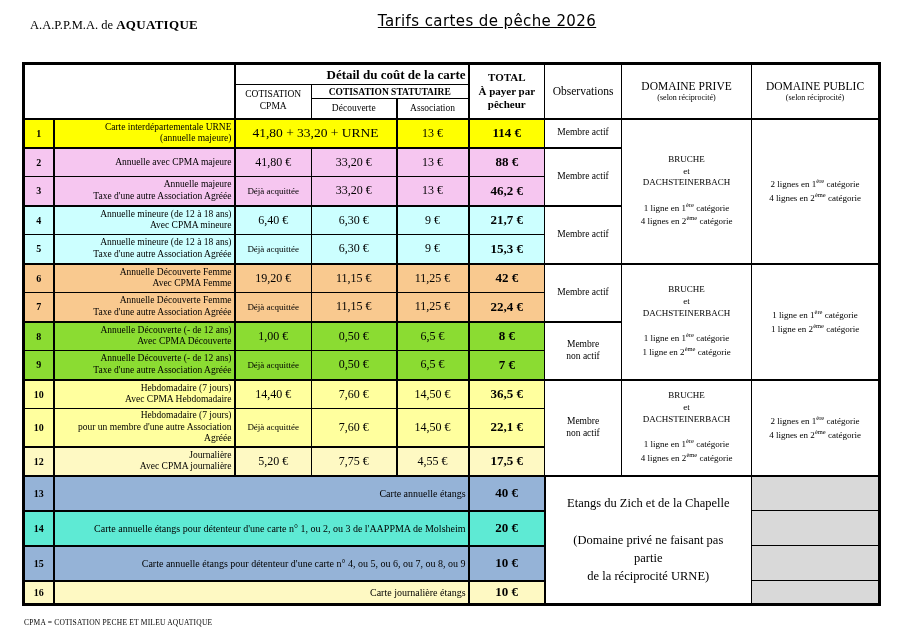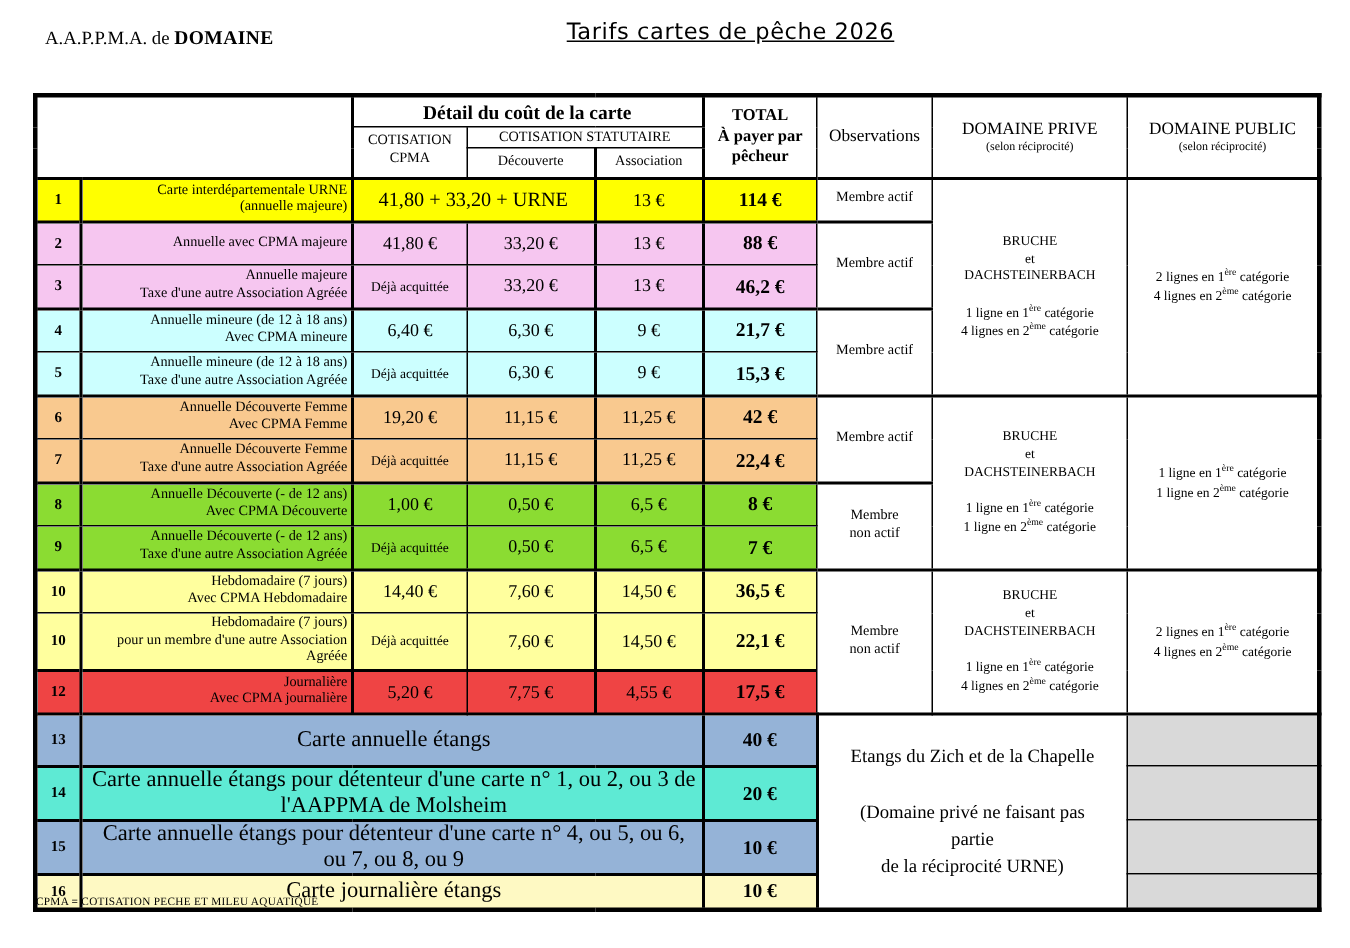--- a/index.html
+++ b/index.html
@@ -21,45 +21,45 @@
   td,th{border:1px solid #000;padding:0 2px;text-align:center;vertical-align:middle;
         white-space:pre-line;overflow:hidden;font-weight:normal;}
   tr.bt2>td, tr.bt2>th{border-top:2px solid #000;}
   .blm{border-left:2px solid #000;}
   .brm{border-right:2px solid #000;}
   .bl2{border-left:2.5px solid #000;}
   .br2{border-right:2.5px solid #000;}
   .thin-top{border-top:1px solid #000 !important;}
   .wc{background:#fff;}
   
-  .h-detail{font-weight:bold;font-size:13px;}
+  .h-detail{font-weight:bold;font-size:13px;text-align:right;}
   .h-cpma{font-size:9.5px;line-height:1.25;}
-  .h-stat{font-weight:normal;font-size:9.5px;}
+  .h-stat{font-weight:bold;font-size:9.5px;}
   .h-sub{font-size:9.5px;}
   .h-total{font-weight:bold;font-size:11px;line-height:1.2;}
   .h-obs{font-size:11.5px;}
   .h-dom{font-size:11.5px;line-height:1.1;}
   .h-dom .small{font-size:8px;display:block;margin-top:1px;}
   .num{font-weight:bold;font-size:10px;}
   .lbl{font-size:9.5px;line-height:1.2;text-align:right;}
   .price{font-size:12px;}
   .paid{font-size:9px;}
   .merged-detail{font-size:13.5px;}
   .total-val{font-weight:bold;font-size:13px;text-align:center;}
   .obs{font-size:9.5px;line-height:1.25;}
   .dom-info{font-size:9px;line-height:1.3;}
-  .lbl-left{font-size:15px;text-align:center;padding-left:5px;}
+  .lbl-left{font-size:10px;text-align:right;padding-left:5px;}
   .etangs{font-size:12.5px;line-height:1.45;}
-  .footnote{position:absolute;left:24px;top:596px;font-size:7.5px;letter-spacing:.2px;}
+  .footnote{position:absolute;left:24px;top:618px;font-size:7.5px;letter-spacing:.2px;}
   sup{font-size:6.5px;}
 </style>
 </head>
 <body>
 
-<div class="org-line"><span>A.A.P.P.M.A. de </span><b>DOMAINE</b></div>
+<div class="org-line"><span>A.A.P.P.M.A. de </span><b>AQUATIQUE</b></div>
 <div class="page-title">Tarifs cartes de pêche 2026</div>
 
 <div class="tbl-wrap">
 <table>
   <colgroup>
     <col style="width:30px">
         <col style="width:181px">
         <col style="width:77px">
         <col style="width:85px">
         <col style="width:72px">
@@ -224,21 +224,21 @@
     <td class="num brm">10</td>
     <td class="lbl brm">Hebdomadaire (7 jours)
 pour un membre d'une autre Association
 Agréée</td>
     <td class="paid blm">Déjà acquittée</td>
     <td class="price">7,60 €</td>
     <td class="price bl2 br2">14,50 €</td>
     <td class="total-val">22,1 €</td>
   </tr>
 
-  <tr style="height: 29px; background-color: #ef4444;" class="bt2">
+  <tr style="height: 29px; background-color: #fef9c3;" class="bt2">
     <td class="num brm">12</td>
     <td class="lbl brm">Journalière
 Avec CPMA journalière</td>
     <td class="price blm">5,20 €</td>
     <td class="price">7,75 €</td>
     <td class="price bl2 br2">4,55 €</td>
     <td class="total-val">17,5 €</td>
   </tr>
 
   <tr style="height: 35px; background-color: rgb(149, 179, 215);" class="bt2">

